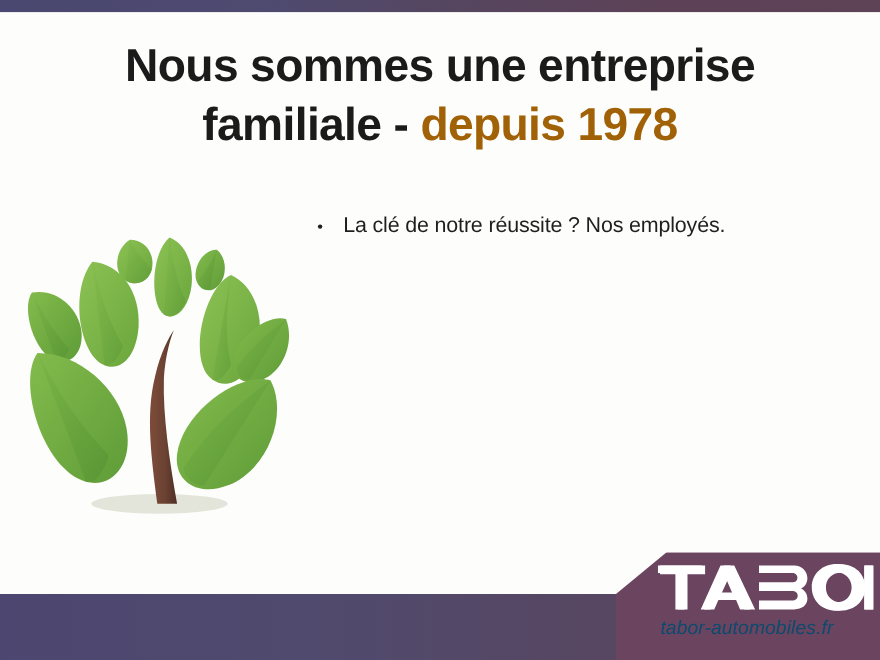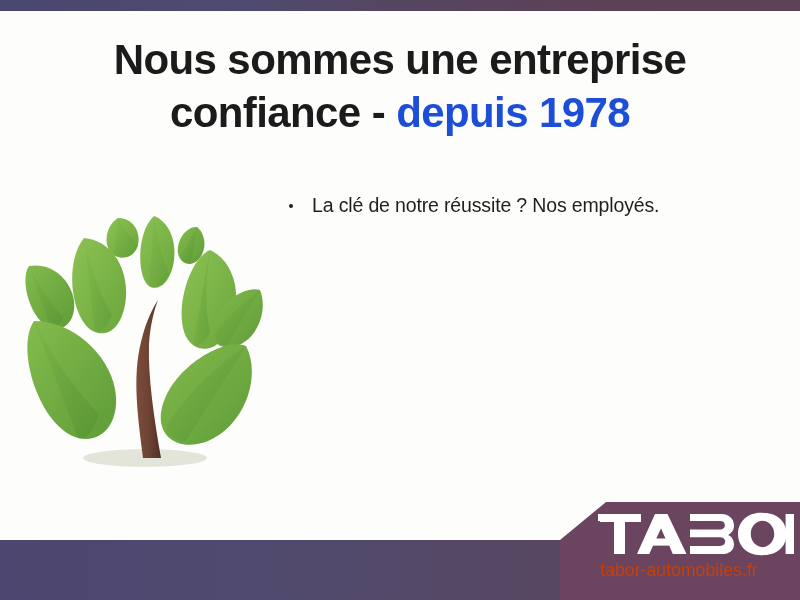--- a/index.html
+++ b/index.html
@@ -44,39 +44,40 @@
     position:absolute; left:598px; top:511px;
     width:196px; height:46px;
     display:flex; align-items:center; justify-content:center;
   }
   .logo-wordmark svg { display:block; }
 
   .logo-url {
     position:absolute; left:560px; top:560px;
     width:238px;
     text-align:center;
-    color:#c2410c;
+    color:#0c4a6e;
     font-size:17.5px;
     letter-spacing:0.1px;
     font-family:"Liberation Sans", sans-serif;
+    font-style:italic;
   }
 
   
   .headline {
     position:absolute; left:0; top:34px;
     width:800px;
     text-align:center;
     font-size:42px;
     font-weight:bold;
     line-height:1.26;
     color:#1b1b1b;
     letter-spacing:-0.6px;
     font-family:"Liberation Sans", sans-serif;
   }
-  .headline .accent { color:#1d4ed8; }
+  .headline .accent { color:#a16207; }
 
   
   .bullets {
     position:absolute; left:286px; top:193px;
     width:480px;
     list-style:none;
   }
   .bullets li {
     position:relative;
     padding-left:26px;
@@ -107,21 +108,21 @@
 </style>
 </head>
 <body>
 
 <div class="slide">
 
   <div class="top-bar"></div>
 
   <div class="headline">
     <div>Nous sommes une entreprise</div>
-    <div><span>confiance - </span><span class="accent">depuis 1978</span></div>
+    <div><span>familiale - </span><span class="accent">depuis 1978</span></div>
   </div>
 
   <div class="tree">
     <svg viewBox="0 0 262 306" xmlns="http://www.w3.org/2000/svg">
       <defs>
         <linearGradient id="lf1" x1="0" y1="0" x2="1" y2="1">
           <stop offset="0%" stop-color="#8dc254"></stop>
             <stop offset="100%" stop-color="#6aa63c"></stop>
         </linearGradient>
         <linearGradient id="lf2" x1="0" y1="0" x2="1" y2="1">

